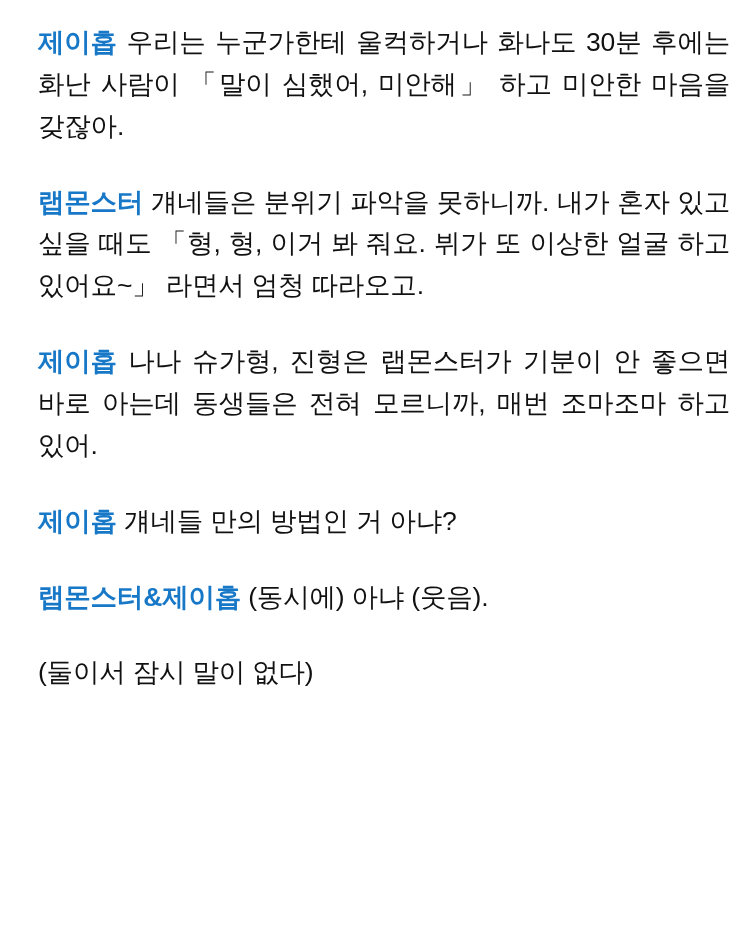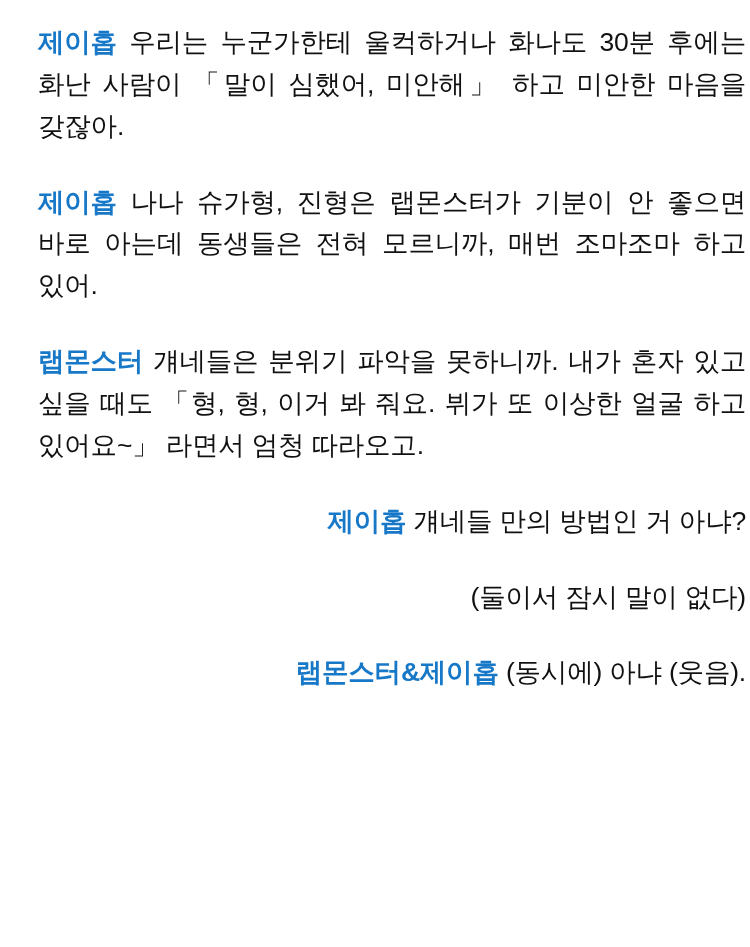--- a/index.html
+++ b/index.html
@@ -11,21 +11,21 @@
     width: 750px;
     height: 947px;
     font-family: "Liberation Sans", "DejaVu Sans", sans-serif;
     color: #111111;
     overflow: hidden;
   }
   .page {
     box-sizing: border-box;
     width: 750px;
     height: 947px;
-    padding: 22px 4px 0 38px;
+    padding: 22px 20px 0 38px;
     background: #ffffff;
   }
   .para {
     font-size: 26.5px;
     line-height: 1.58;
     text-align: justify;
     text-justify: inter-character;
     margin: 0 0 34px 0;
     letter-spacing: -0.2px;
     word-break: keep-all;
@@ -37,51 +37,51 @@
     color: #1878c8;
     font-weight: bold;
   }
   .text {
     color: #111111;
   }
   .para.narration {
     color: #111111;
   }
   .para.no-justify {
-    text-align: right;
+    text-align: left;
   }
 </style>
 </head>
 <body>
 
 <div class="page">
 
   <p class="para">
     <span class="speaker">제이홉</span>
     <span class="text">우리는 누군가한테 울컥하거나 화나도 30분 후에는 화난 사람이 「말이 심했어, 미안해」 하고 미안한 마음을 갖잖아.</span>
   </p>
 
 
   <p class="para">
-    <span class="speaker">제이홉</span>
-    <span class="text">나나 슈가형, 진형은 랩몬스터가 기분이 안 좋으면 바로 아는데 동생들은 전혀 모르니까, 매번 조마조마 하고 있어.</span>
+    <span class="speaker">랩몬스터</span>
+    <span class="text">걔네들은 분위기 파악을 못하니까. 내가 혼자 있고 싶을 때도 「형, 형, 이거 봐 줘요. 뷔가 또 이상한 얼굴 하고 있어요~」 라면서 엄청 따라오고.</span>
   </p>
 
   <p class="para">
-    <span class="speaker">랩몬스터</span>
-    <span class="text">걔네들은 분위기 파악을 못하니까. 내가 혼자 있고 싶을 때도 「형, 형, 이거 봐 줘요. 뷔가 또 이상한 얼굴 하고 있어요~」 라면서 엄청 따라오고.</span>
+    <span class="speaker">제이홉</span>
+    <span class="text">나나 슈가형, 진형은 랩몬스터가 기분이 안 좋으면 바로 아는데 동생들은 전혀 모르니까, 매번 조마조마 하고 있어.</span>
   </p>
 
   <p class="para no-justify">
     <span class="speaker">제이홉</span>
     <span class="text">걔네들 만의 방법인 거 아냐?</span>
   </p>
 
-  <p class="para no-justify narration">
-    <span class="text">(둘이서 잠시 말이 없다)</span>
-  </p>
-
   <p class="para no-justify">
     <span class="speaker">랩몬스터&amp;제이홉</span>
     <span class="text">(동시에) 아냐 (웃음).</span>
   </p>
 
+  <p class="para no-justify narration">
+    <span class="text">(둘이서 잠시 말이 없다)</span>
+  </p>
+
 </div>
 
 </body></html>

